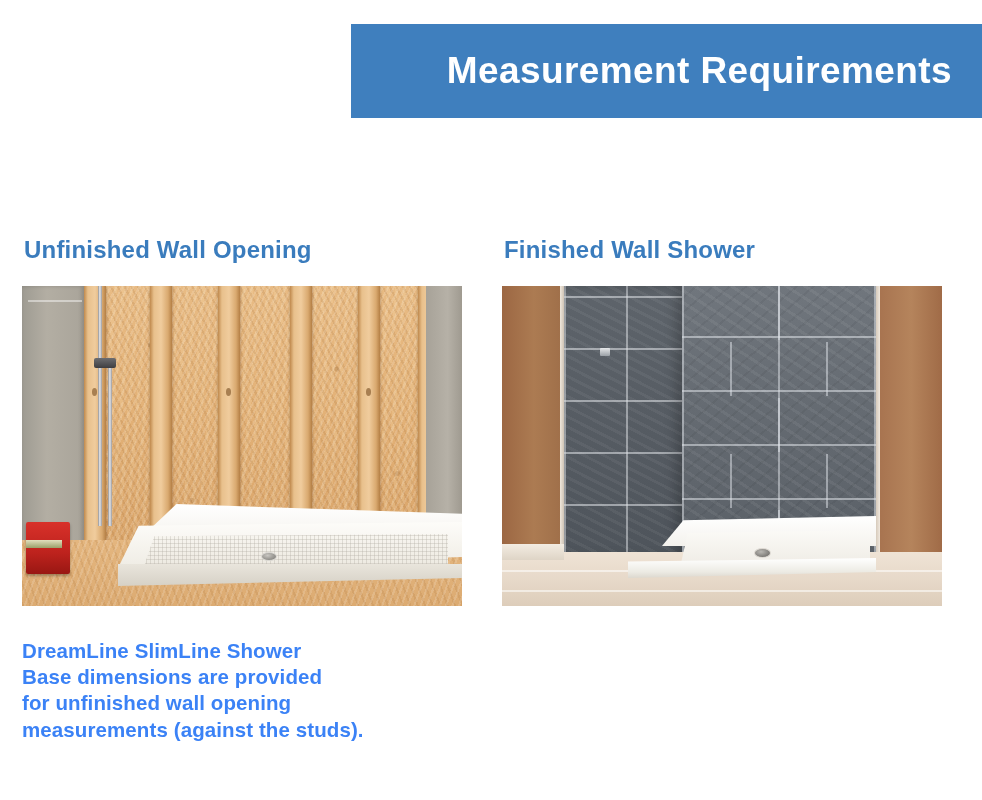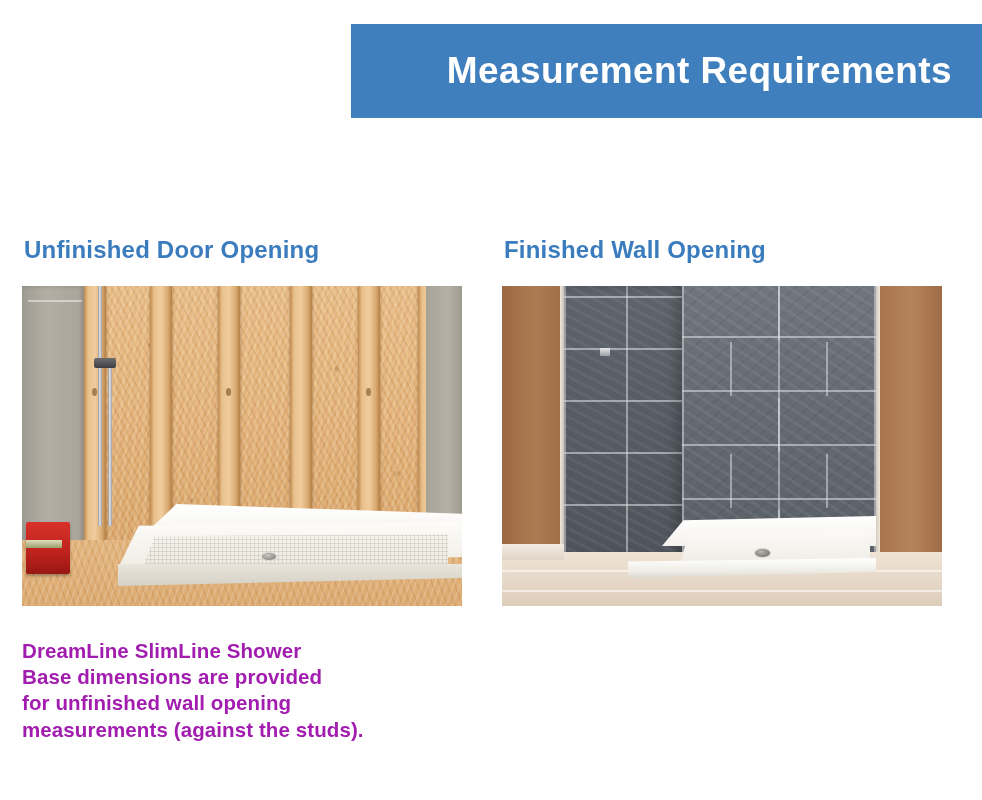--- a/index.html
+++ b/index.html
@@ -46,21 +46,21 @@
   }
 
   .photo {
     position: relative;
     width: 440px; height: 320px;
     overflow: hidden;
     background: #cfcfcf;
   }
   .caption {
     margin-top: 32px;
-    color: #a21caf;
+    color: #3b82f6;
     font-size: 20.5px;
     font-weight: bold;
     line-height: 1.28;
     letter-spacing: 0.1px;
     white-space: pre-line;
   }
 
   
   .ph-l { background:#c8a676; }
 
@@ -253,21 +253,21 @@
 <body>
 
 <div class="page">
 
   <div class="banner">
     <div class="banner-title">Measurement Requirements</div>
   </div>
 
   <div class="col-left">
 
-    <div class="section-heading">Unfinished Door Opening</div>
+    <div class="section-heading">Unfinished Wall Opening</div>
 
     <div class="photo ph-l">
       <div class="l-osb"></div>
 
       <div class="stud k" style="left:62px;"></div>
       <div class="stud" style="left:128px;"></div>
       <div class="stud k" style="left:196px;"></div>
       <div class="stud" style="left:268px;"></div>
       <div class="stud k" style="left:336px;"></div>
       <div class="stud" style="left:396px;"></div>
@@ -290,21 +290,21 @@
     </div>
 
     <div class="caption">DreamLine SlimLine Shower
 Base dimensions are provided
 for unfinished wall opening
 measurements (against the studs).</div>
   </div>
 
   <div class="col-right">
 
-    <div class="section-heading">Finished Wall Opening</div>
+    <div class="section-heading">Finished Wall Shower</div>
 
     <div class="photo ph-r">
       <div class="r-wall-l"></div>
       <div class="r-edge-l"></div>
 
       <div class="r-tile-side"></div>
       <div class="r-tile-back"></div>
 
       <div class="r-brick" style="left:276px; top:0;   height:54px;"></div>
       <div class="r-brick" style="left:228px; top:56px;height:54px;"></div>

